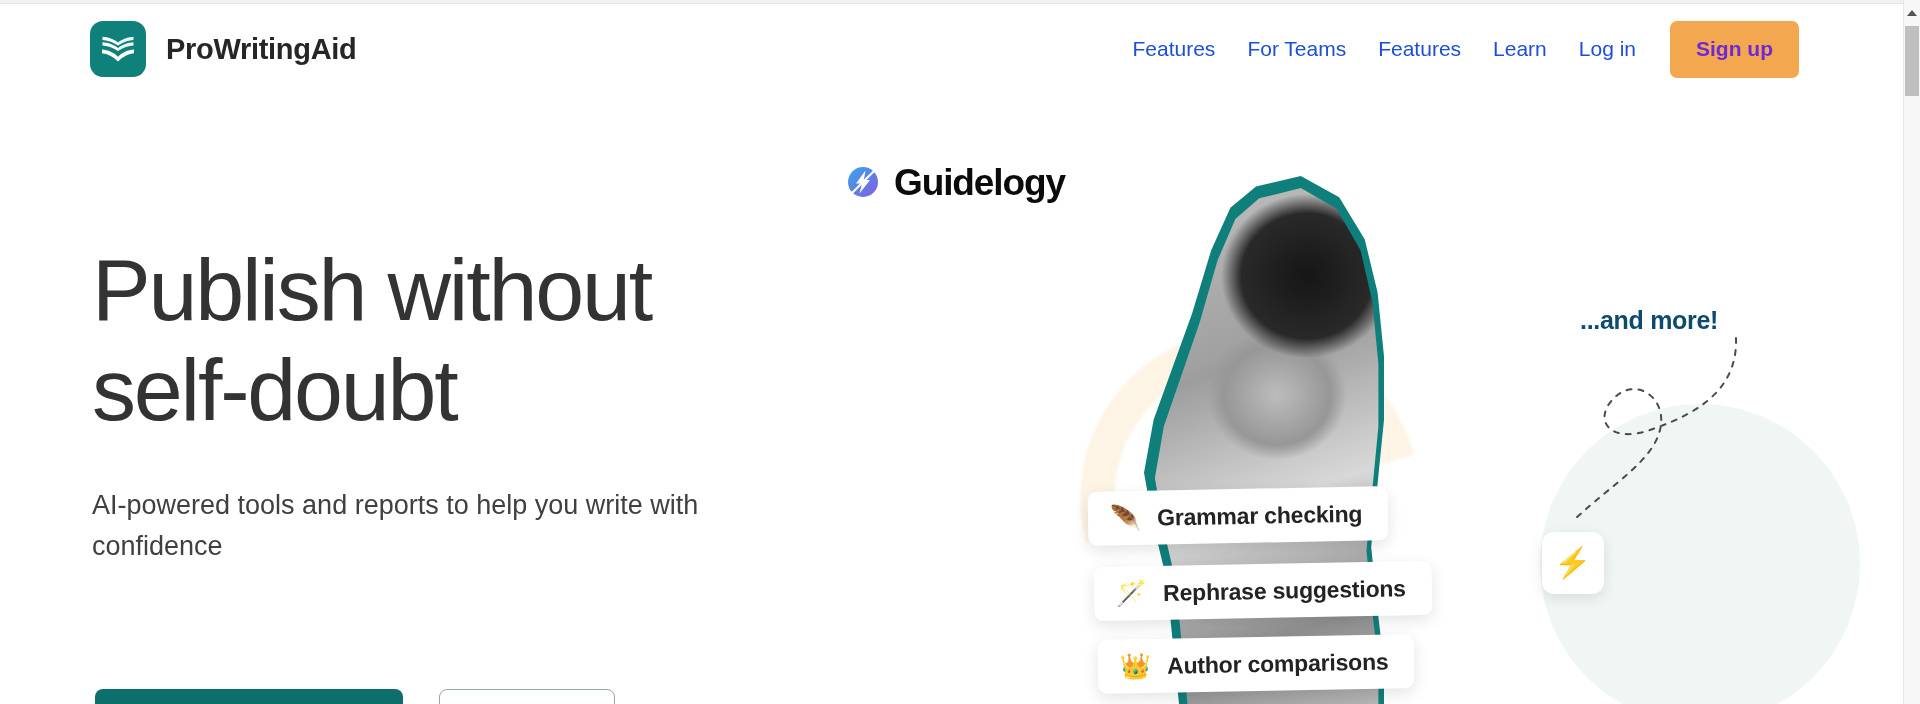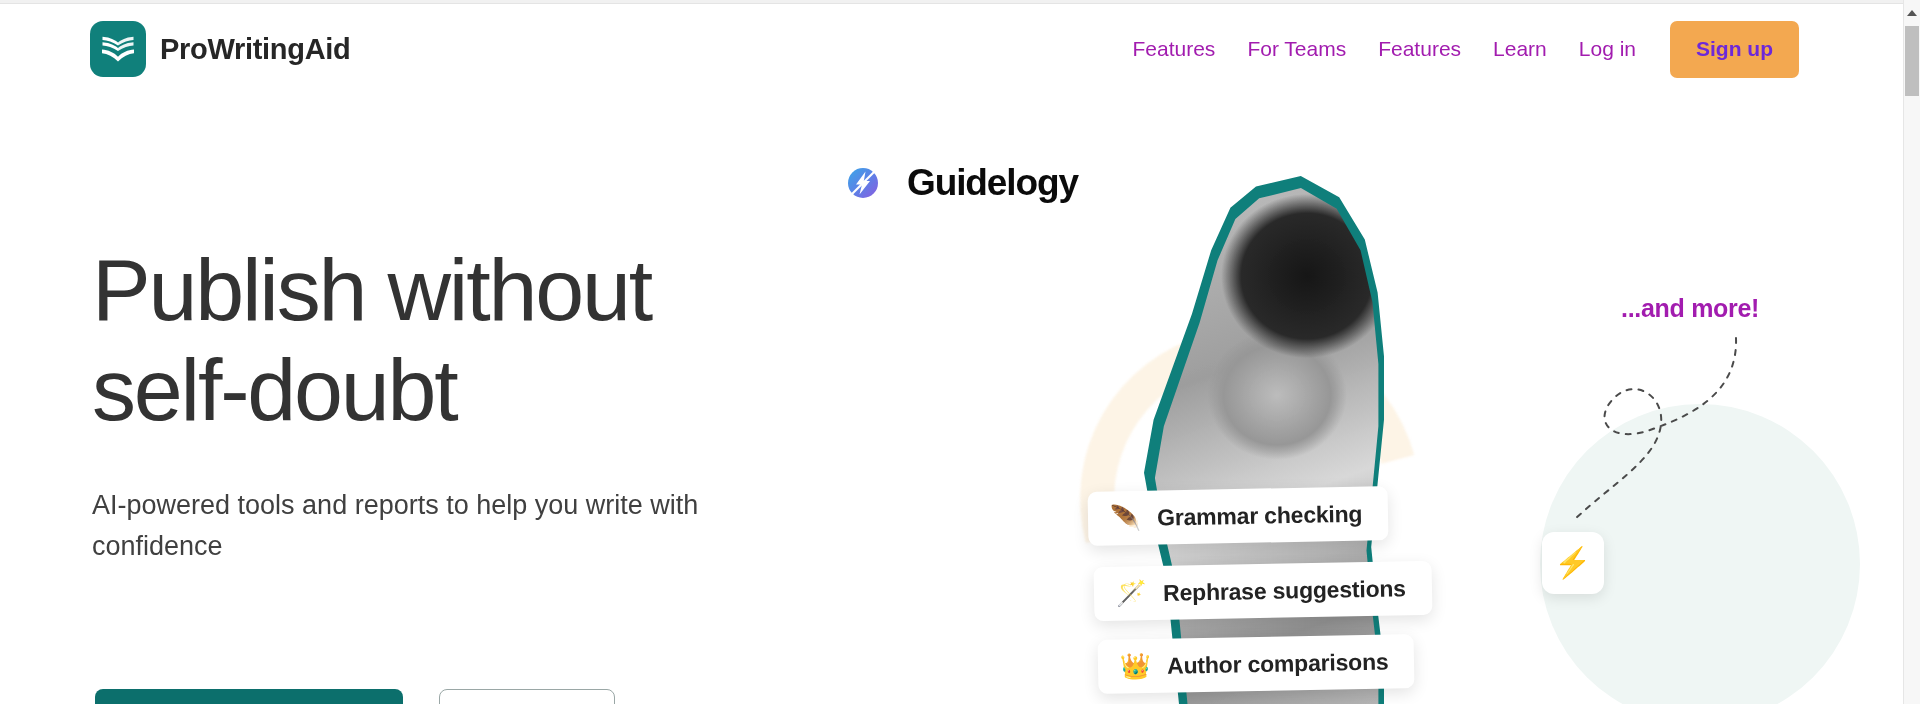--- a/index.html
+++ b/index.html
@@ -74,21 +74,21 @@
     width: 1902px; height: 88px;
     background: #ffffff;
     display: flex;
     align-items: center;
   }
   .brand {
     position: absolute;
     left: 90px; top: 17px;
     display: flex;
     align-items: center;
-    gap: 14px;
+    gap: 20px;
     text-decoration: none;
   }
   .brand-logo {
     width: 56px; height: 56px;
     border-radius: 13px;
     background: #10807b;
     display: flex;
     align-items: center;
     justify-content: center;
     flex: 0 0 auto;
@@ -104,21 +104,21 @@
   .main-nav {
     position: absolute;
     right: 103px; top: 17px;
     height: 56px;
     display: flex;
     align-items: center;
     gap: 0;
   }
   .nav-link {
     font-size: 21px;
-    color: #a21caf;
+    color: #1d4ed8;
     text-decoration: none;
     padding: 0 16px;
     white-space: nowrap;
     line-height: 56px;
   }
   .nav-signup {
     margin-left: 18px;
     background: #f3a850;
     color: #6d28d9;
     font-size: 21px;
@@ -130,22 +130,22 @@
     cursor: pointer;
     white-space: nowrap;
     font-family: "Liberation Sans", sans-serif;
   }
 
   
   .guidelogy {
     position: absolute;
     left: 845px; top: 160px;
     display: flex;
-    align-items: center;
-    gap: 26px;
+    align-items: flex-start;
+    gap: 13px;
   }
   .guidelogy-mark {
     width: 36px; height: 36px;
     flex: 0 0 auto;
   }
   .guidelogy-text {
     font-size: 37px;
     font-weight: bold;
     color: #0b0b0b;
     letter-spacing: -1.1px;
@@ -258,27 +258,26 @@
       80% 46%, 78% 58%, 76% 70%, 78% 82%, 80% 92%, 80% 100%,
       16% 100%, 14% 88%, 12% 76%, 8% 66%, 5% 56%, 8% 46%,
       14% 36%, 20% 26%, 26% 14%, 32% 6%
     );
     filter: grayscale(1) contrast(1.05);
   }
 
   
   .art-and-more {
     position: absolute;
-    left: 560px; top: 140px;
+    left: 560px; top: 152px;
     font-size: 25px;
     font-weight: bold;
-    color: #a21caf;
+    color: #0c4a6e;
     white-space: nowrap;
     letter-spacing: -0.3px;
-    margin-left: 41px;
   }
   .art-dashed {
     position: absolute;
     left: 520px; top: 180px;
     width: 220px; height: 230px;
     pointer-events: none;
   }
 
   
   .art-bolt-card {

